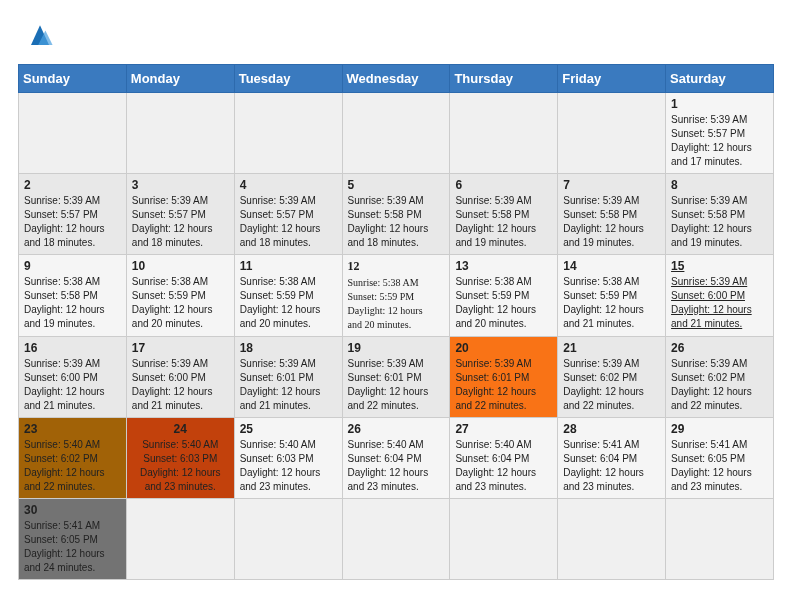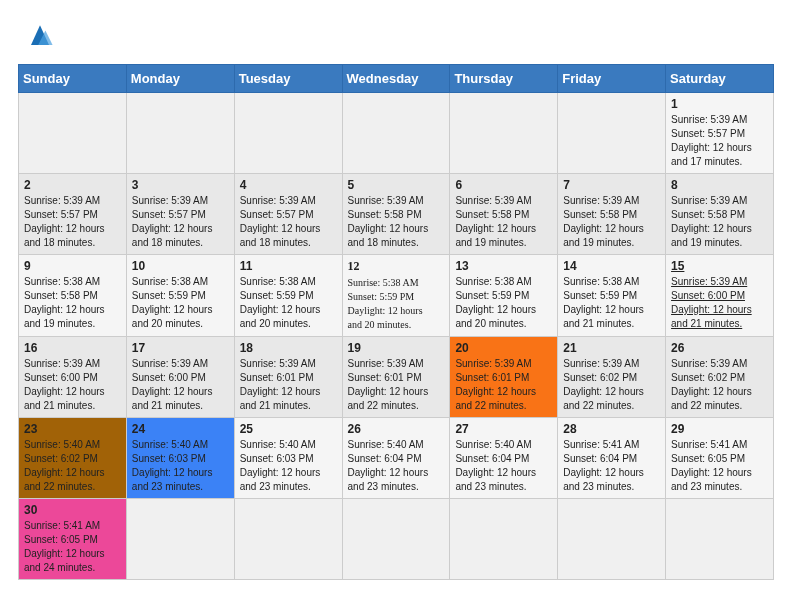--- a/index.html
+++ b/index.html
@@ -291,21 +291,21 @@
         </td>
       </tr>
       <tr>
         <td style="background: #a16207;">
           <span class="day-number">23</span>
           <div class="day-info" style="white-space: pre-line;">Sunrise: 5:40 AM
 Sunset: 6:02 PM
 Daylight: 12 hours
 and 22 minutes.</div>
         </td>
-        <td style="background: #3b82f6;">
+        <td style="background: #c2410c; text-align: center;">
           <span class="day-number">24</span>
           <div class="day-info" style="white-space: pre-line;">Sunrise: 5:40 AM
 Sunset: 6:03 PM
 Daylight: 12 hours
 and 23 minutes.</div>
         </td>
         <td style="background: rgb(245, 245, 245);">
           <span class="day-number">25</span>
           <div class="day-info" style="white-space: pre-line;">Sunrise: 5:40 AM
 Sunset: 6:03 PM
@@ -335,21 +335,21 @@
         </td>
         <td style="background: rgb(245, 245, 245); margin-left: 20px;">
           <span class="day-number">29</span>
           <div class="day-info" style="white-space: pre-line;">Sunrise: 5:41 AM
 Sunset: 6:05 PM
 Daylight: 12 hours
 and 23 minutes.</div>
         </td>
       </tr>
       <tr>
-        <td style="background: #ec4899;">
+        <td style="background: #737373;">
           <span class="day-number">30</span>
           <div class="day-info" style="white-space: pre-line;">Sunrise: 5:41 AM
 Sunset: 6:05 PM
 Daylight: 12 hours
 and 24 minutes.</div>
         </td>
         <td class="empty-cell" style="background: rgb(235, 235, 235);"></td>
         <td class="empty-cell" style="background: rgb(235, 235, 235);"></td>
         <td class="empty-cell" style="background: rgb(235, 235, 235);"></td>
         <td class="empty-cell" style="background: rgb(235, 235, 235);"></td>

